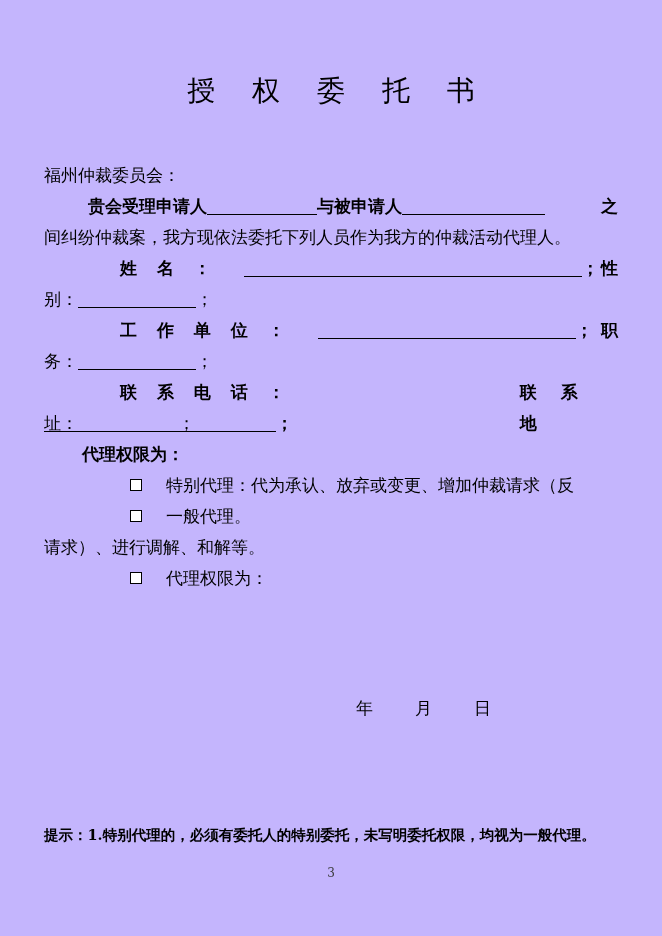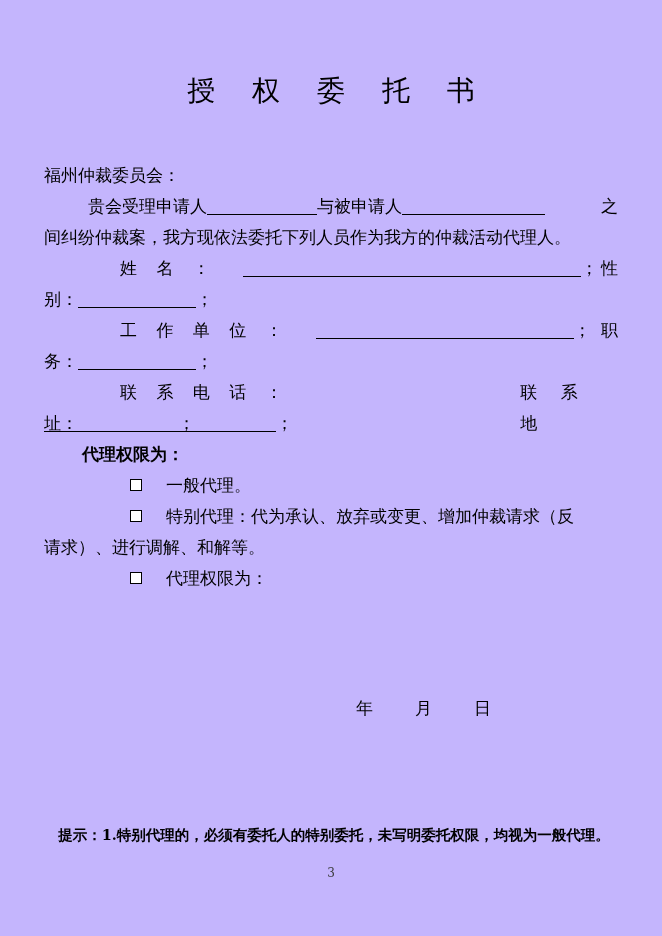--- a/index.html
+++ b/index.html
@@ -51,21 +51,21 @@
 
   
   .justify-line {
     display: flex;
     justify-content: space-between;
     width: 574px;
     font-size: 17px;
     height: 31px;
     line-height: 31px;
   }
-  .justify-line > span { display: inline-block; }
+  .justify-line > span { display: inline-block; font-weight: bold; }
 
   
   .wsp { letter-spacing: 7px; margin-left: 32px; }
   .wsp2 { letter-spacing: 9px; }
 
   
   .rule {
     display: inline-block;
     border-bottom: 1px solid #000;
     height: 17px;
@@ -130,21 +130,20 @@
 
   
   .footer-note {
     position: absolute;
     left: 44px;
     top: 826px;
     width: 580px;
     font-size: 14.5px;
     font-weight: bold;
     white-space: nowrap;
-    text-align: center;
   }
   .page-num {
     position: absolute;
     left: 0;
     top: 866px;
     width: 662px;
     text-align: center;
     font-size: 12px;
     color: #3a3a3a;
   }
@@ -202,26 +201,26 @@
     <div class="ln">
       <span>址：</span><span class="rule rule-100"></span><span>；</span>
     </div>
 
     <div class="ln indent2">
       <span>代理权限为：</span>
     </div>
 
     <div class="cbrow">
       <span class="cbox"></span>
-      <span class="cbtext">一般代理。</span>
+      <span class="cbtext">特别代理：代为承认、放弃或变更、增加仲裁请求（反</span>
     </div>
 
     <div class="cbrow">
       <span class="cbox"></span>
-      <span class="cbtext">特别代理：代为承认、放弃或变更、增加仲裁请求（反</span>
+      <span class="cbtext">一般代理。</span>
     </div>
     <div class="cont-line">
       <span>请求）、进行调解、和解等。</span>
     </div>
 
     <div class="cbrow">
       <span class="cbox"></span>
       <span class="cbtext">代理权限为：</span>
     </div>
 

